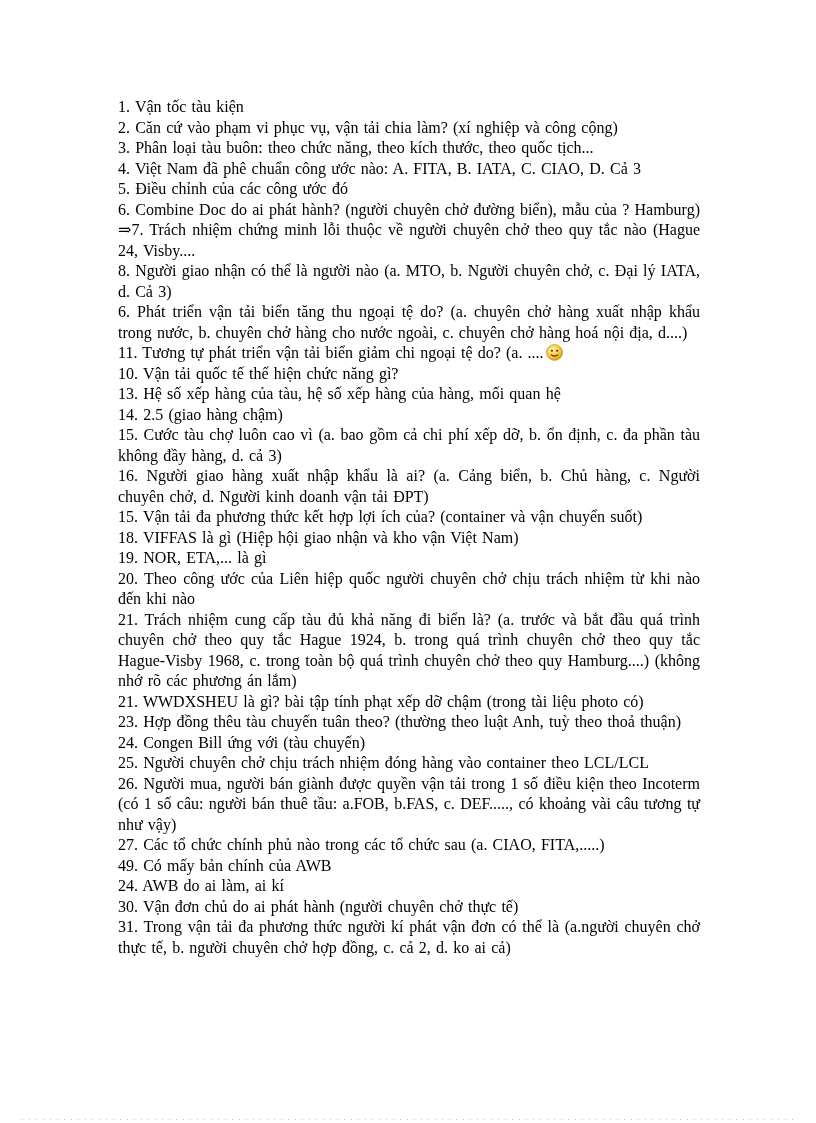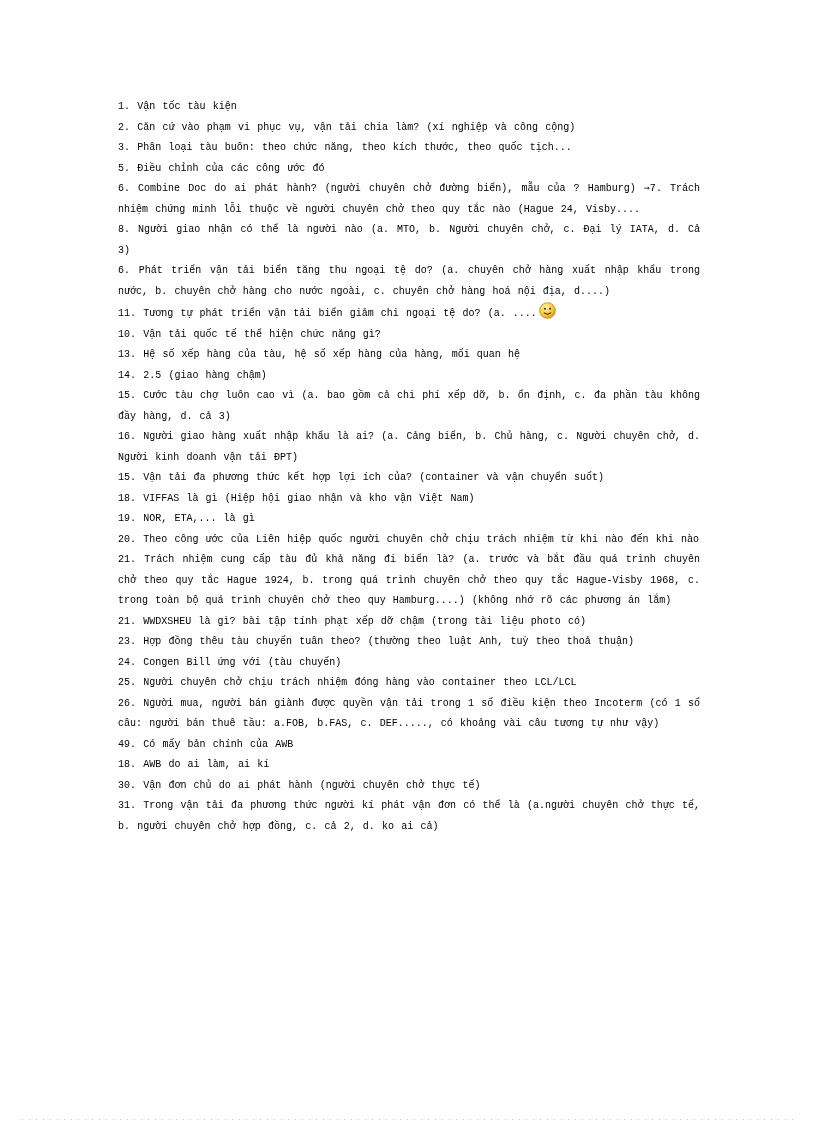--- a/index.html
+++ b/index.html
@@ -15,26 +15,25 @@
     overflow:hidden;
     font-family:"Liberation Serif","DejaVu Serif",serif;
   }
   .page{position:absolute;inset:0;}
   .textblock{
     position:absolute;
     left:118px;top:97px;width:582px;
   }
   p.q{
     margin:0;padding:0;
-    font-size:10px;
+    font-size:16px;
     line-height:20.5px;
     text-align:justify;
     color:var(--ink);
     word-spacing:1.2px;
-    font-family:Liberation Mono, monospace;
   }
   .emoji{
     display:inline-block;
     width:17px;height:17px;
     vertical-align:-3px;
     margin-left:2px;
   }
   .emoji svg{display:block;width:17px;height:17px;}
   .page-break{
     position:absolute;
@@ -47,20 +46,21 @@
   }
 </style>
 </head>
 <body>
 
 <div class="page">
   <div class="textblock">
       <p class="q"><span>1. Vận tốc tàu kiện</span></p>
       <p class="q"><span>2. Căn cứ vào phạm vi phục vụ, vận tải chia làm? (xí nghiệp và công cộng)</span></p>
       <p class="q"><span>3. Phân loại tàu buôn: theo chức năng, theo kích thước, theo quốc tịch...</span></p>
+      <p class="q"><span>4. Việt Nam đã phê chuẩn công ước nào: A. FITA, B. IATA, C. CIAO, D. Cả 3</span></p>
       <p class="q"><span>5. Điều chỉnh của các công ước đó</span></p>
       <p class="q"><span>6. Combine Doc do ai phát hành? (người chuyên chở đường biển), mẫu của ? Hamburg) ⇒7. Trách nhiệm chứng minh lỗi thuộc về người chuyên chở theo quy tắc nào (Hague 24, Visby....</span></p>
       <p class="q"><span>8. Người giao nhận có thể là người nào (a. MTO, b. Người chuyên chở, c. Đại lý IATA, d. Cả 3)</span></p>
       <p class="q"><span>6. Phát triển vận tải biển tăng thu ngoại tệ do? (a. chuyên chở hàng xuất nhập khẩu trong nước, b. chuyên chở hàng cho nước ngoài, c. chuyên chở hàng hoá nội địa, d....)</span></p>
       <p class="q"><span>11. Tương tự phát triển vận tải biển giảm chi ngoại tệ do? (a. ....</span><span class="emoji"><svg viewBox="0 0 16 16" xmlns="http://www.w3.org/2000/svg">
             <defs>
               <radialGradient id="smg" cx="38%" cy="32%" r="75%">
                 <stop offset="0%" stop-color="#fff2a8"></stop>
                 <stop offset="65%" stop-color="#f6c431"></stop>
                 <stop offset="100%" stop-color="#d78f1e"></stop>
@@ -79,19 +79,20 @@
       <p class="q"><span>15. Vận tải đa phương thức kết hợp lợi ích của? (container và vận chuyển suốt)</span></p>
       <p class="q"><span>18. VIFFAS là gì (Hiệp hội giao nhận và kho vận Việt Nam)</span></p>
       <p class="q"><span>19. NOR, ETA,... là gì</span></p>
       <p class="q"><span>20. Theo công ước của Liên hiệp quốc người chuyên chở chịu trách nhiệm từ khi nào đến khi nào</span></p>
       <p class="q"><span>21. Trách nhiệm cung cấp tàu đủ khả năng đi biển là? (a. trước và bắt đầu quá trình chuyên chở theo quy tắc Hague 1924, b. trong quá trình chuyên chở theo quy tắc Hague-Visby 1968, c. trong toàn bộ quá trình chuyên chở theo quy Hamburg....) (không nhớ rõ các phương án lắm)</span></p>
       <p class="q"><span>21. WWDXSHEU là gì? bài tập tính phạt xếp dỡ chậm (trong tài liệu photo có)</span></p>
       <p class="q"><span>23. Hợp đồng thêu tàu chuyến tuân theo? (thường theo luật Anh, tuỳ theo thoả thuận)</span></p>
       <p class="q"><span>24. Congen Bill ứng với (tàu chuyến)</span></p>
       <p class="q"><span>25. Người chuyên chở chịu trách nhiệm đóng hàng vào container theo LCL/LCL</span></p>
       <p class="q"><span>26. Người mua, người bán giành được quyền vận tải trong 1 số điều kiện theo Incoterm (có 1 số câu: người bán thuê tầu: a.FOB, b.FAS, c. DEF....., có khoảng vài câu tương tự như vậy)</span></p>
+      <p class="q"><span>27. Các tổ chức chính phủ nào trong các tổ chức sau (a. CIAO, FITA,.....)</span></p>
       <p class="q"><span>49. Có mấy bản chính của AWB</span></p>
-      <p class="q"><span>18. AWB do ai làm, ai kí</span></p>
+      <p class="q"><span>24. AWB do ai làm, ai kí</span></p>
       <p class="q"><span>30. Vận đơn chủ do ai phát hành (người chuyên chở thực tế)</span></p>
       <p class="q"><span>31. Trong vận tải đa phương thức người kí phát vận đơn có thể là (a.người chuyên chở thực tế, b. người chuyên chở hợp đồng, c. cả 2, d. ko ai cả)</span></p>
     </div>
   <div class="page-break"></div>
 </div>
 
 </body></html>

